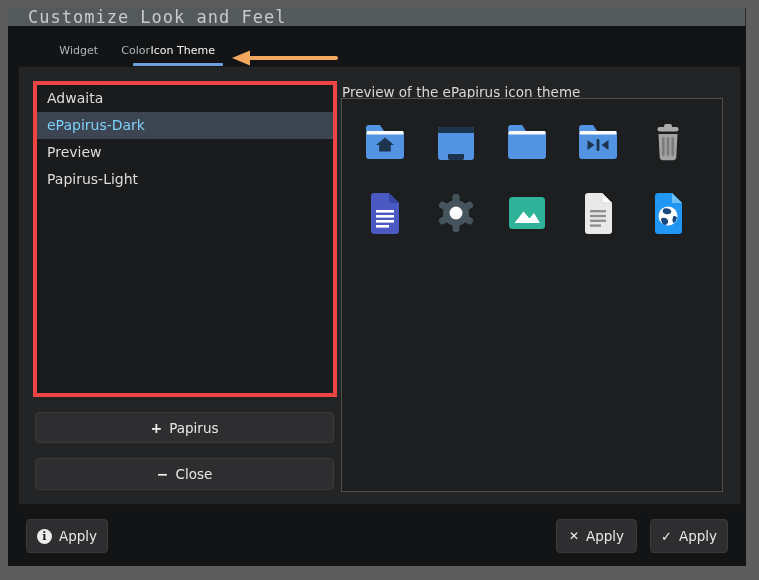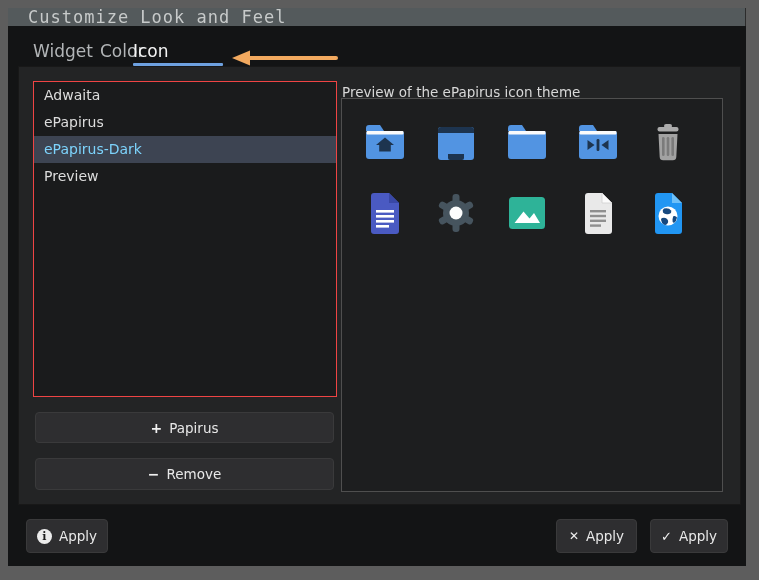--- a/index.html
+++ b/index.html
@@ -17,37 +17,37 @@
   .titlebar {
     position:absolute; left:0; top:0; width:100%; height:18px;
     background:#545a5c; border-right:1px solid #2c2c2c;
     color:#c7caca; font-family:"DejaVu Sans Mono","Liberation Mono",monospace;
     font-size:17px; line-height:18px; padding-left:20px;
     letter-spacing:1px;
   }
   
   .tab {
     position:absolute; top:30px; height:26px; line-height:26px;
-    color:#b2b5b7; font-size:17px; text-align:left; cursor:default;
+    color:#b2b5b7; font-size:11px; text-align:right; cursor:default;
   }
   .tab.active { color:#f4f4f4; }
   .tab-underline {
     position:absolute; left:125px; top:55px; width:90px; height:3px;
     background:#6ea1e0; border-radius:1px;
   }
   
   .anno-arrow { position:absolute; left:222px; top:40px; width:112px; height:20px; }
   
   .notebook {
     position:absolute; left:10px; top:58px; width:723px; height:439px;
     background:#232425; border:1px solid #181818;
   }
   .theme-list {
     position:absolute; left:25px; top:73px; width:304px; height:316px;
-    background:#1a1b1c; border:1px solid #ef4444;
+    background:#1a1b1c; border:4px solid #ef4444;
   }
   .theme-item {
     height:27px; line-height:27px; padding-left:10px;
     color:#dddddd; font-size:14px;
   }
   .theme-item.selected { background:#3d4452; color:#7dd3fc; }
   .btn {
     background:#2e2e30; border:1px solid #3a3a3b; border-radius:4px;
     color:#e8e8e8; font-size:13.5px; display:flex; align-items:center;
     justify-content:center; gap:7px; cursor:default;
@@ -82,46 +82,46 @@
   <div class="titlebar">
     <span>Customize Look and Feel</span>
   </div>
 
   <div class="tab" style="left:25px; width:65px;">
     <span>Widget</span>
   </div>
   <div class="tab" style="left:92px; width:50px;">
     <span>Color</span>
   </div>
-  <div class="tab active" style="left:125px; width:90px;">
+  <div class="tab active" style="left:117px; width:90px;">
     <span>Icon Theme</span>
   </div>
   <div class="tab-underline"></div>
 
   <svg class="anno-arrow" viewBox="0 0 112 20">
     <line x1="14" y1="10" x2="106" y2="10" stroke="#f2a95f" stroke-width="4" stroke-linecap="round"></line>
     <polygon points="2,10 20,2.5 20,17.5" fill="#f2a95f"></polygon>
   </svg>
 
   <div class="notebook"></div>
 
   <div class="theme-list">
     <div class="theme-item">Adwaita</div>
-    <div class="theme-item">ePapirus</div>
     <div class="theme-item selected">ePapirus-Dark</div>
     <div class="theme-item">Preview</div>
+    <div class="theme-item">Papirus-Light</div>
   </div>
 
   <div class="btn btn-install">
     <span class="glyph">+</span>
     <span>Papirus</span>
   </div>
   <div class="btn btn-remove">
     <span class="glyph">−</span>
-    <span>Remove</span>
+    <span>Close</span>
   </div>
 
   <div class="preview-label">Preview of the ePapirus icon theme</div>
   <div class="preview-box">
 
     <div class="icon-cell" style="left:19px; top:19px;">
       <svg width="48" height="48" viewBox="0 0 48 48">
         <path d="M5 13 v-3 a3 3 0 0 1 3 -3 h11 l4 6 z" fill="#5294e2"></path>
         <rect x="5" y="13" width="38" height="28" rx="3" fill="#5294e2"></rect>
         <rect x="5.5" y="13" width="37" height="3.5" rx="1" fill="#fbfbfb"></rect>

